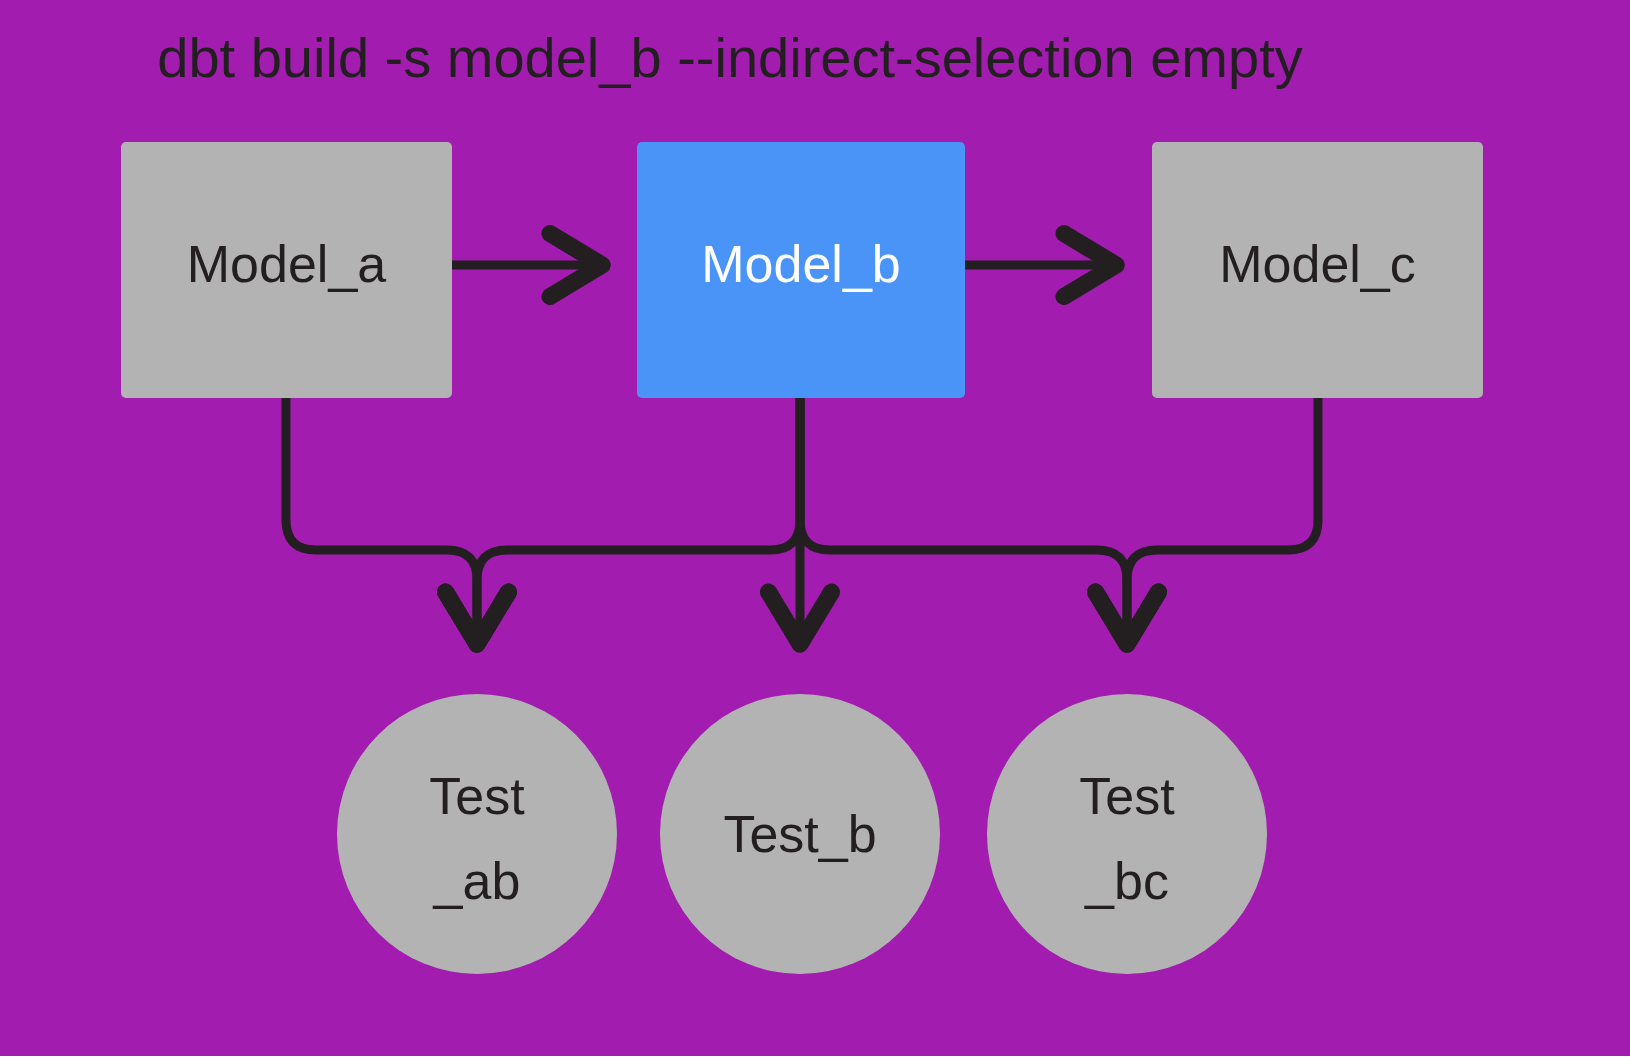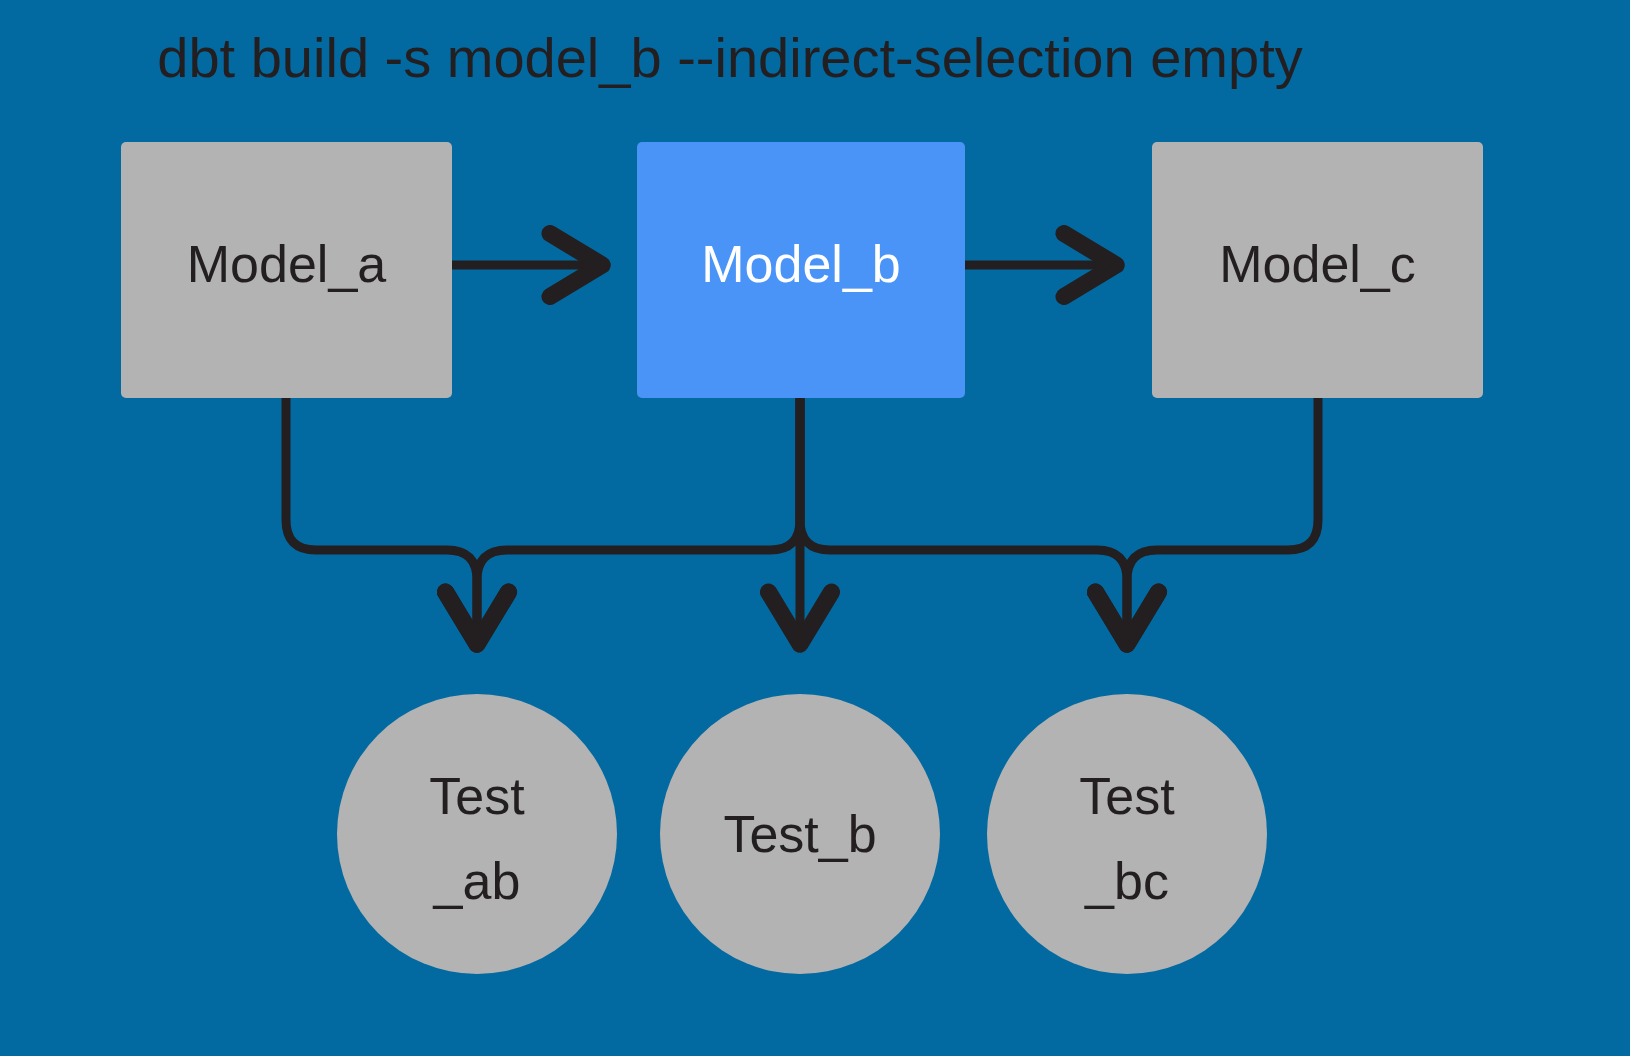--- a/index.html
+++ b/index.html
@@ -10,21 +10,21 @@
   body {
     width: 1630px;
     height: 1060px;
     overflow: hidden;
     font-family: "Liberation Sans", sans-serif;
   }
   #canvas {
     position: relative;
     width: 1630px;
     height: 1056px;
-    background: #0369a1;
+    background: #a21caf;
     text-decoration: underline;
   }
   #diagram {
     position: absolute;
     left: 0;
     top: 0;
     width: 1630px;
     height: 1060px;
     display: block;
   }

